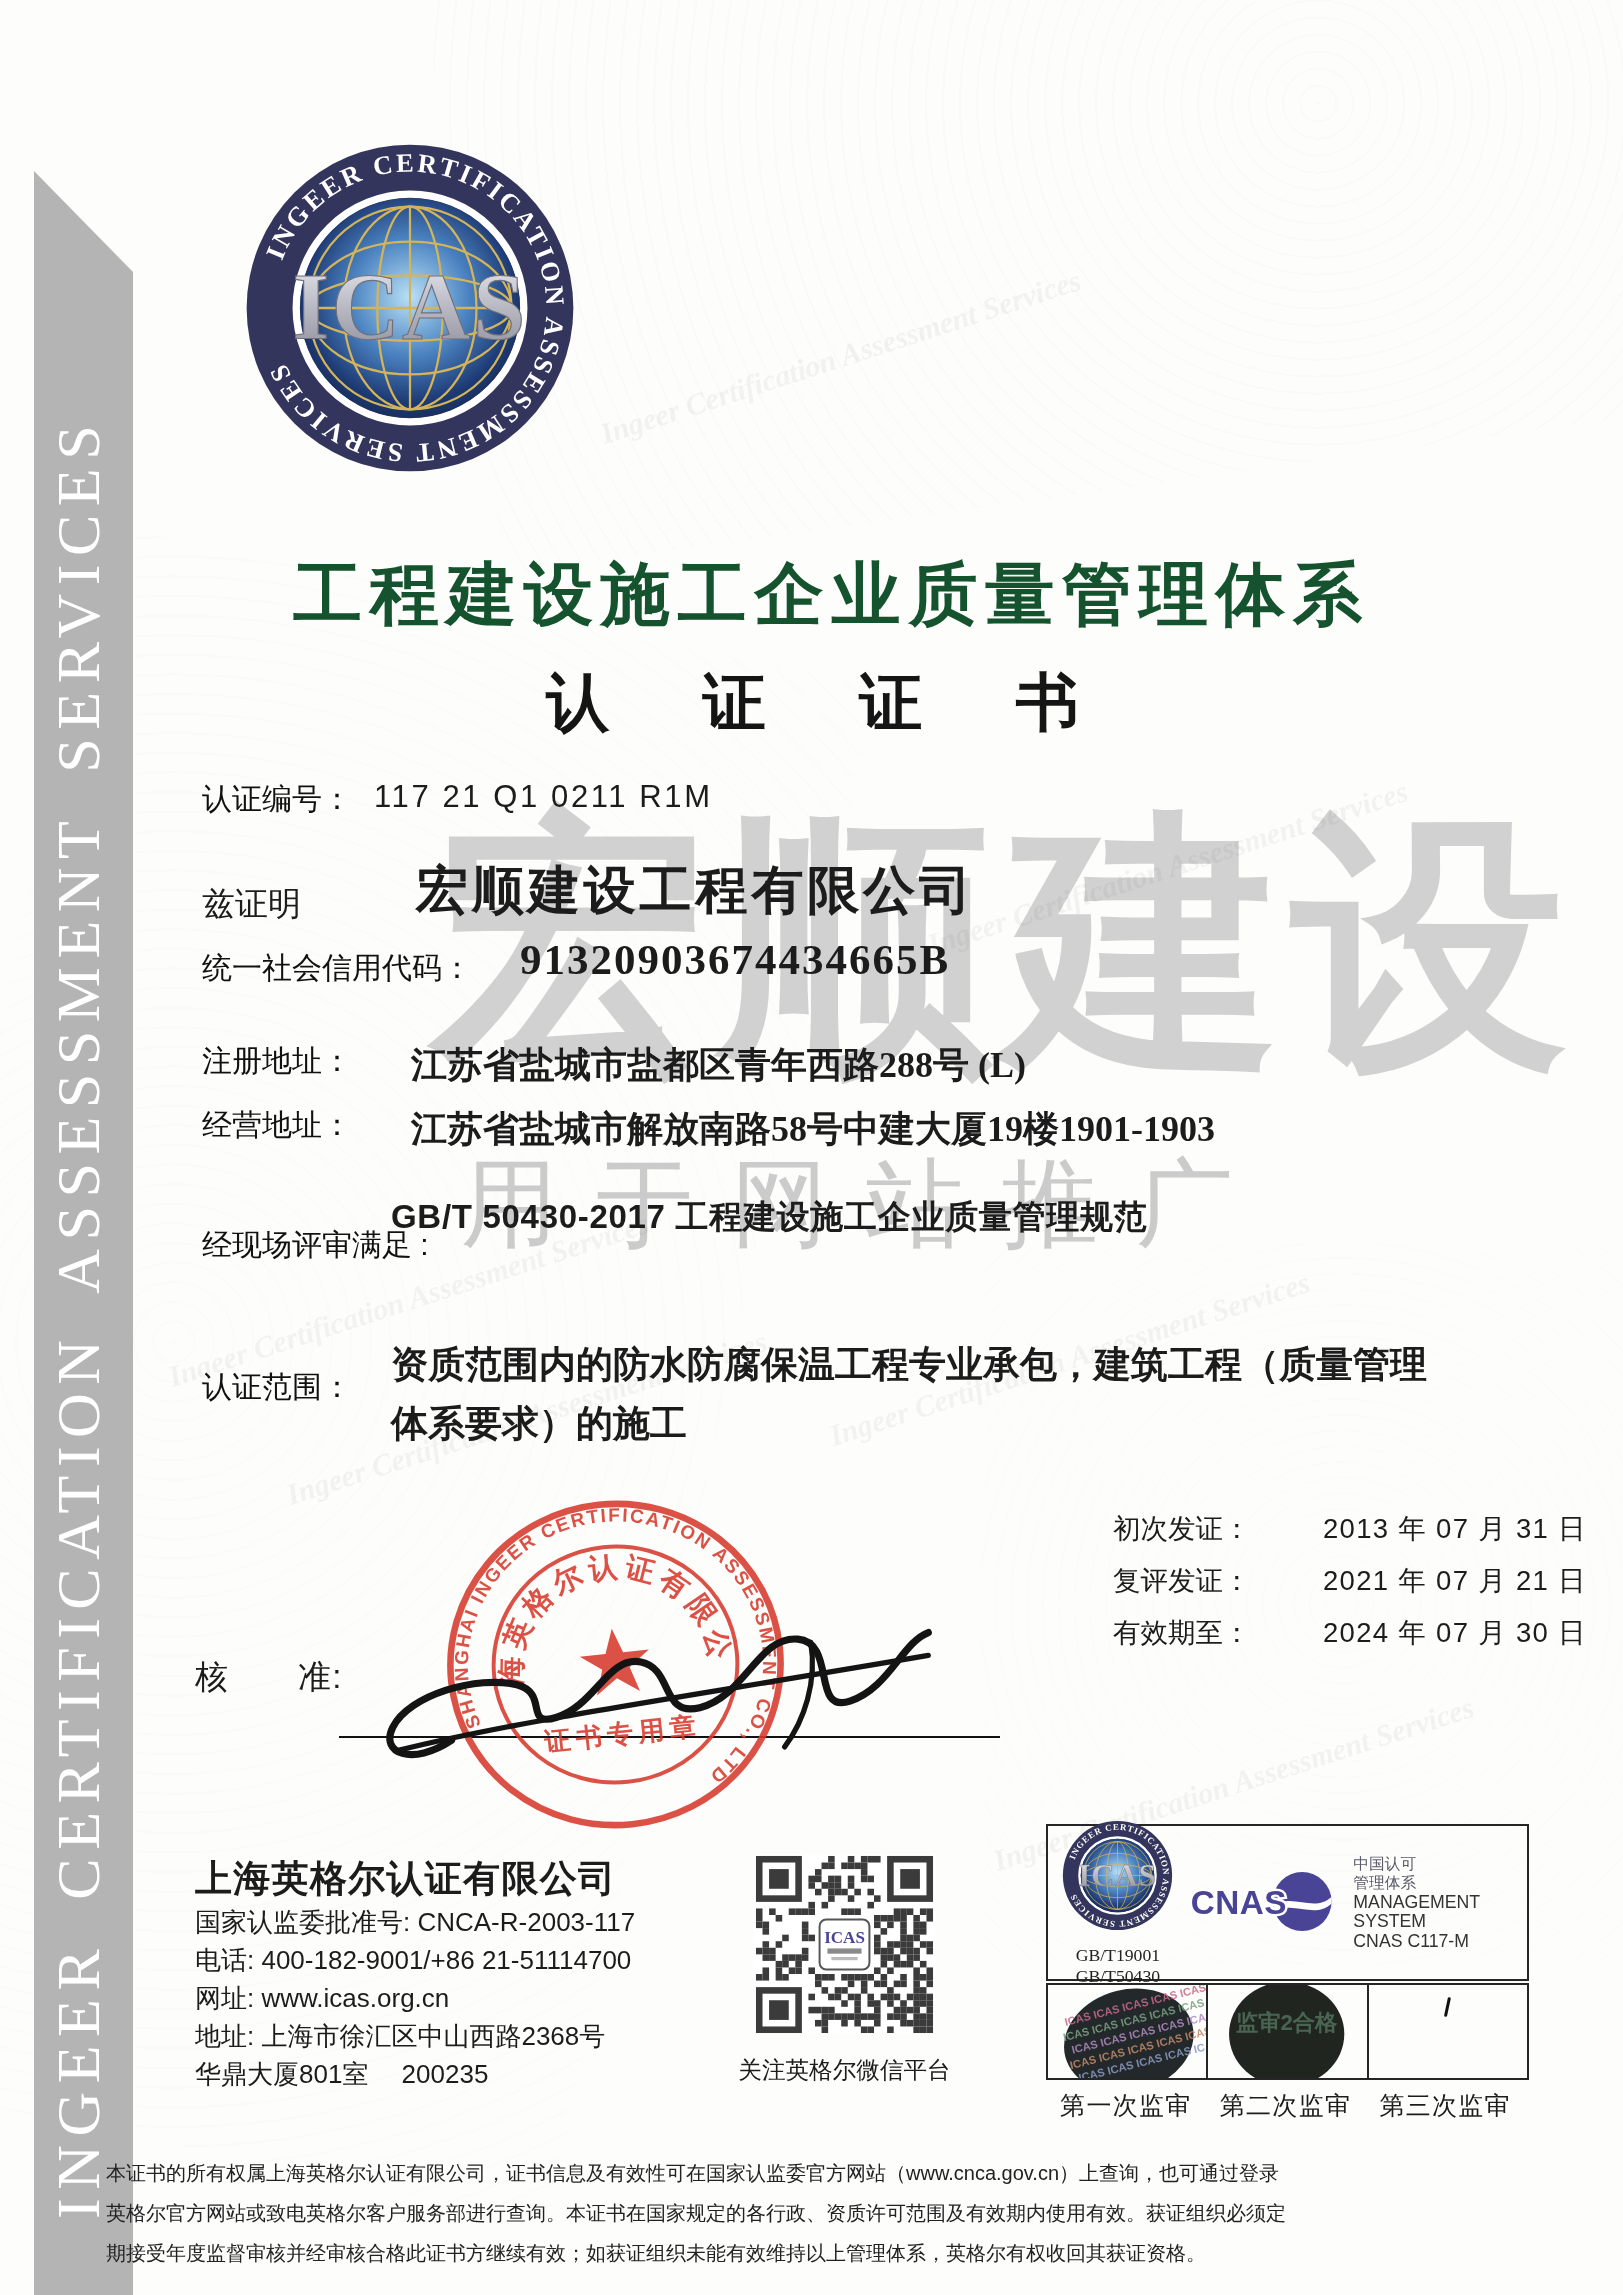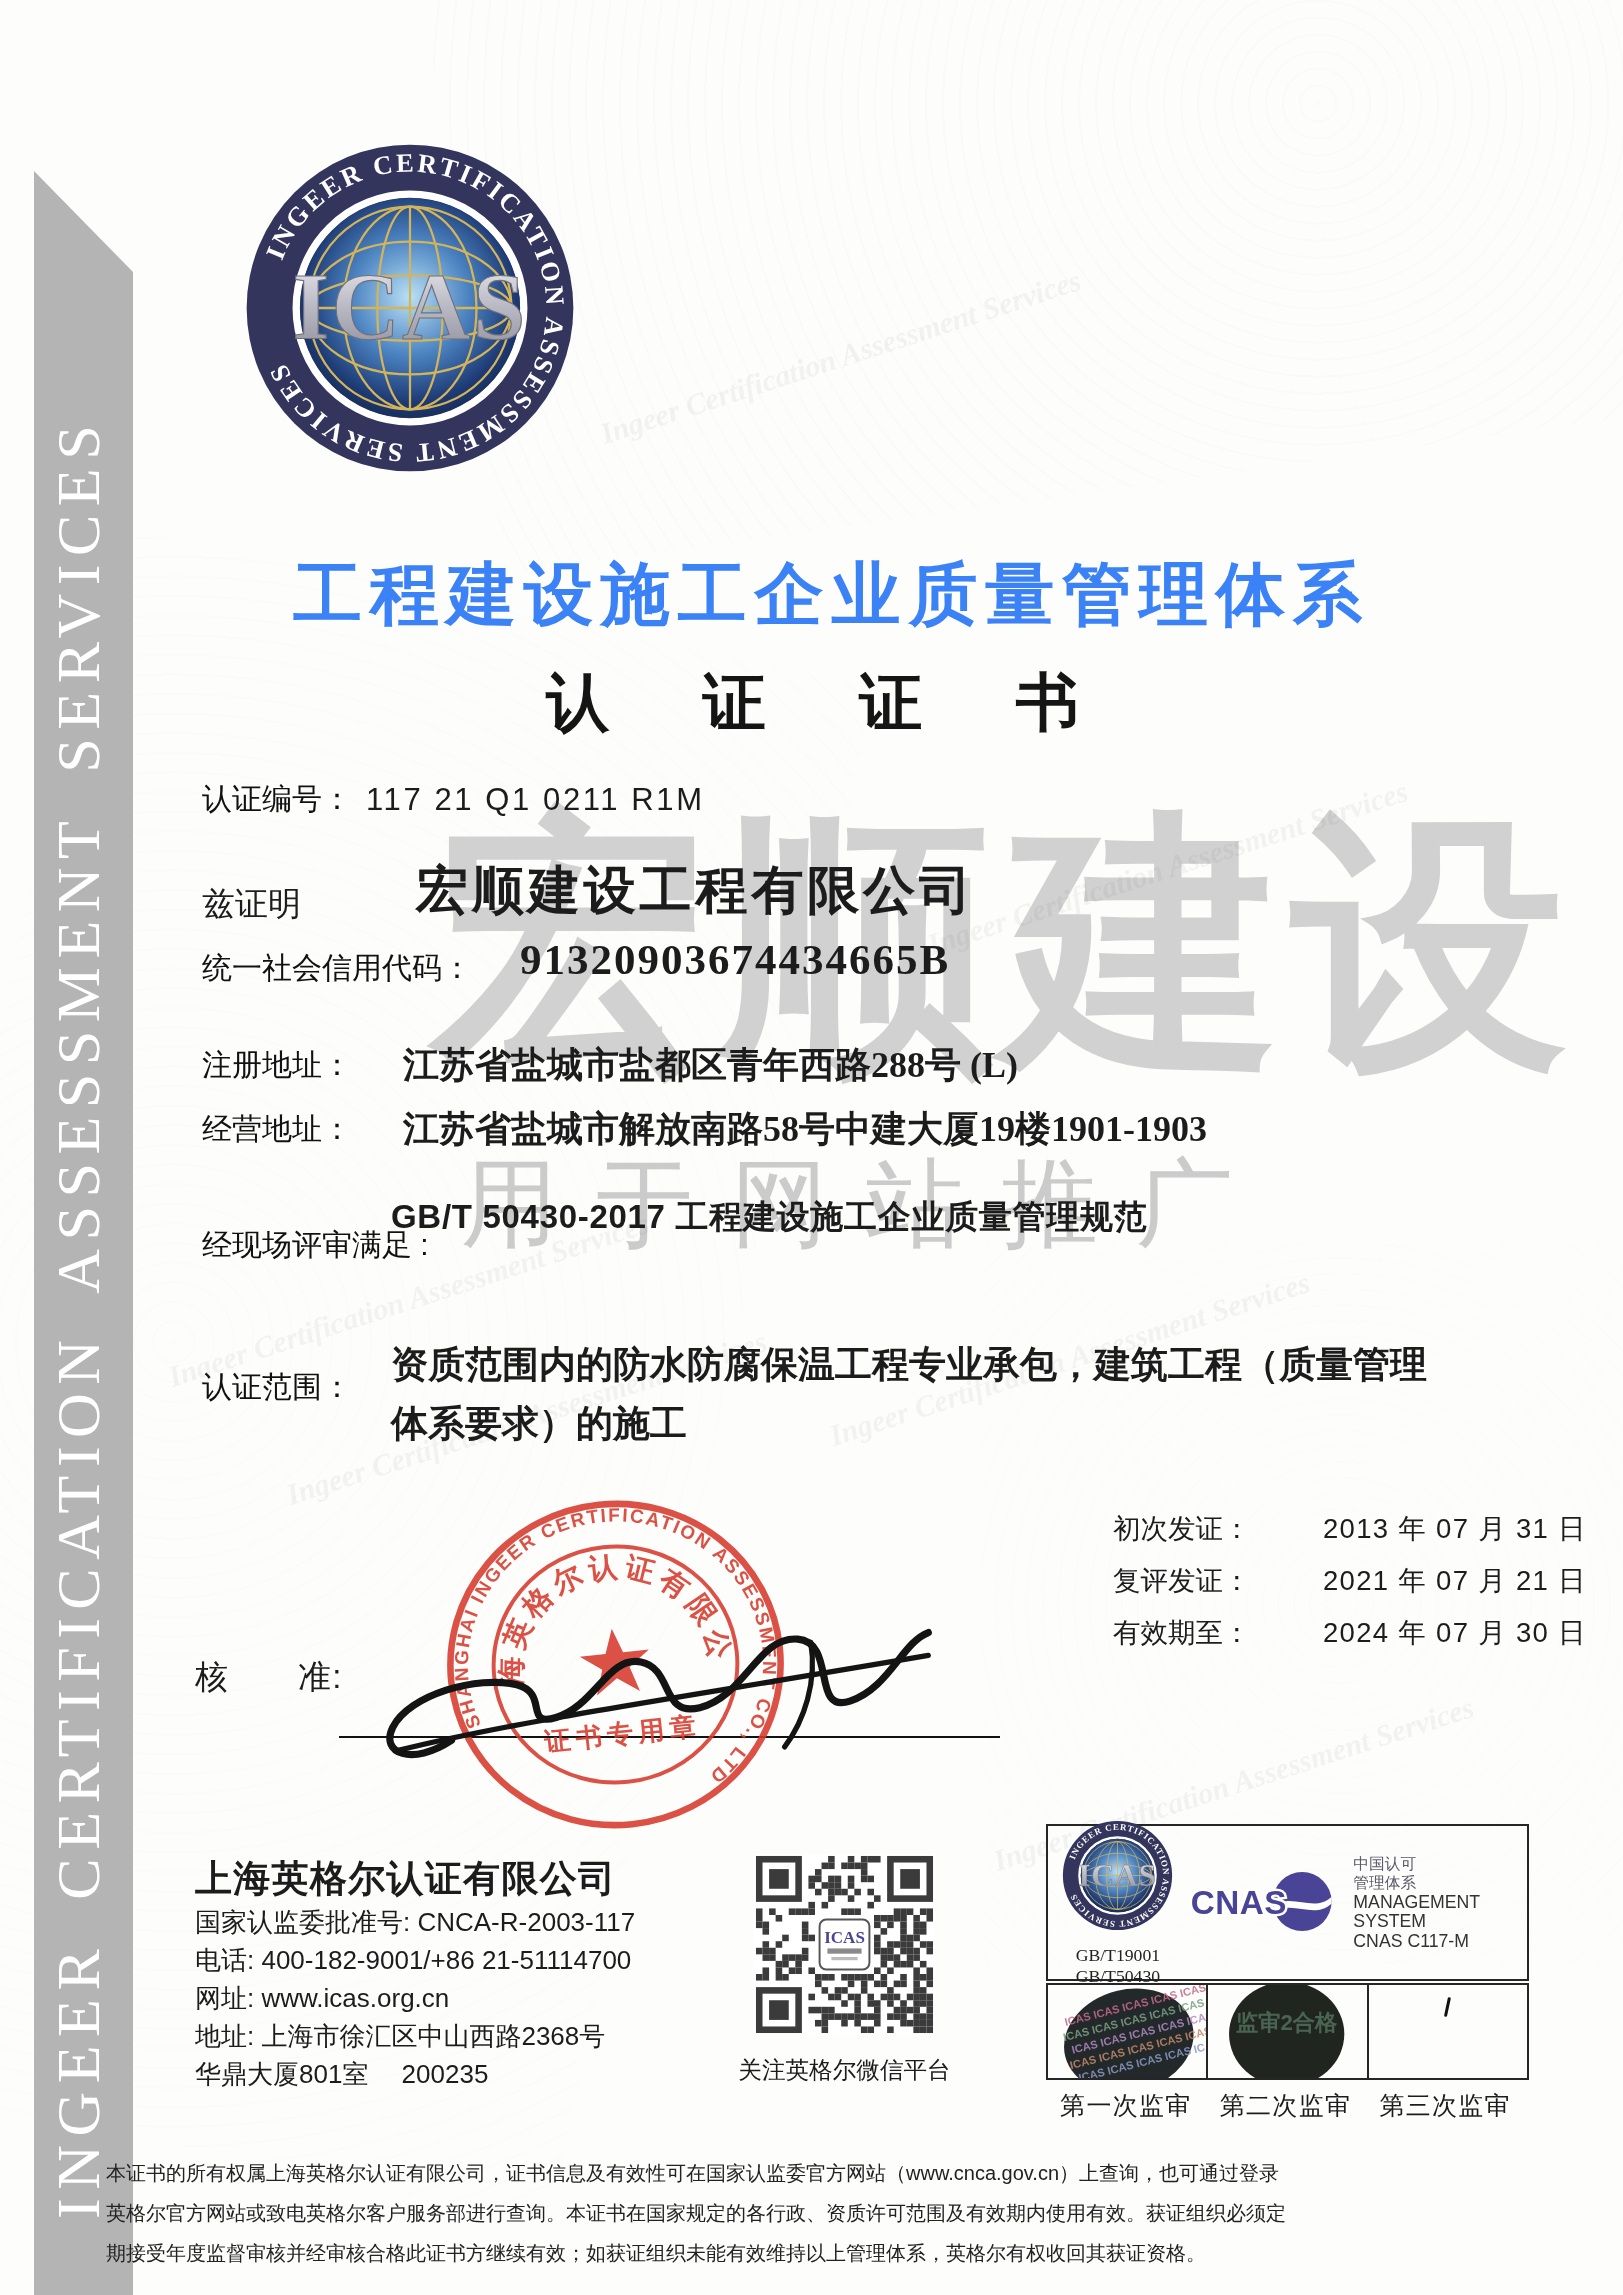--- a/index.html
+++ b/index.html
@@ -32,37 +32,37 @@
         letter-spacing:11.8px;opacity:.8;white-space:nowrap;}
   .wm-promo{left:461px;top:1140px;font-size:97px;color:#cbcbcb;letter-spacing:38px;white-space:nowrap;}
   .wm-diag{font-family:"Liberation Serif",serif;font-style:italic;font-weight:700;
         font-size:30px;color:rgba(40,40,40,.05);white-space:nowrap;transform:rotate(-18deg);}
 
   .content{position:absolute;inset:0;z-index:3;}
   .abs{position:absolute;}
 
   
   .title1{left:151px;top:549px;width:1361px;text-align:center;font-size:69px;font-weight:700;
-        letter-spacing:7.9px;color:#3b82f6;}
+        letter-spacing:7.9px;color:#14532d;}
   .title2{left:151px;top:660px;width:1361px;text-align:center;font-size:63px;font-weight:700;
         letter-spacing:38px;color:#151515;}
 
   
   .label{font-size:30px;color:#111;}
   .cert-no-row{left:202px;top:779px;font-size:30px;}
   .cert-no-val{font-size:31px;letter-spacing:2.6px;}
   .certify-label{left:202px;top:882px;font-size:33px;}
   .company{left:416px;top:856px;font-family:"Liberation Serif",serif;font-size:52px;font-weight:700;letter-spacing:3.9px;}
   .credit-label{left:202px;top:948px;}
   .credit-val{left:520px;top:935px;font-family:"Liberation Serif",serif;font-size:43px;font-weight:700;letter-spacing:2px;}
   .addr-label{width:187px;}
   .reg-row{left:202px;top:1041px;}
   .op-row{left:202px;top:1105px;}
   .addr-val{font-family:"Liberation Serif",serif;font-size:36px;font-weight:700;}
-  .row-flex{display:flex;align-items:center;gap:14px;}
+  .row-flex{display:flex;align-items:flex-start;gap:22px;}
   .std-label{left:202px;top:1225px;}
   .std-lines{left:391px;top:1190px;font-size:33px;font-weight:700;line-height:54px;letter-spacing:0.7px;}
   .scope-label{left:202px;top:1367px;}
   .scope-val{left:391px;top:1335px;width:1067px;font-family:"Liberation Serif",serif;
         font-size:37px;font-weight:700;line-height:59px;}
 
   
   .date-row{position:absolute;display:flex;font-size:27.5px;}
   .date-row .dl{width:177px;}
   .date-row .dv{margin-left:33px;letter-spacing:1.3px;}

